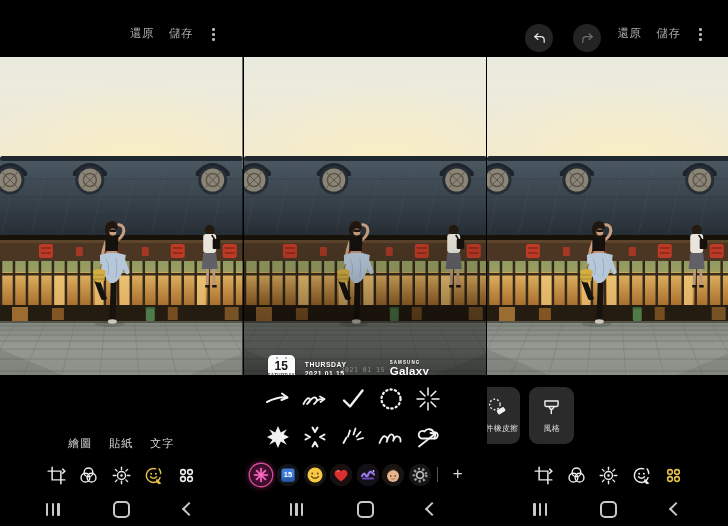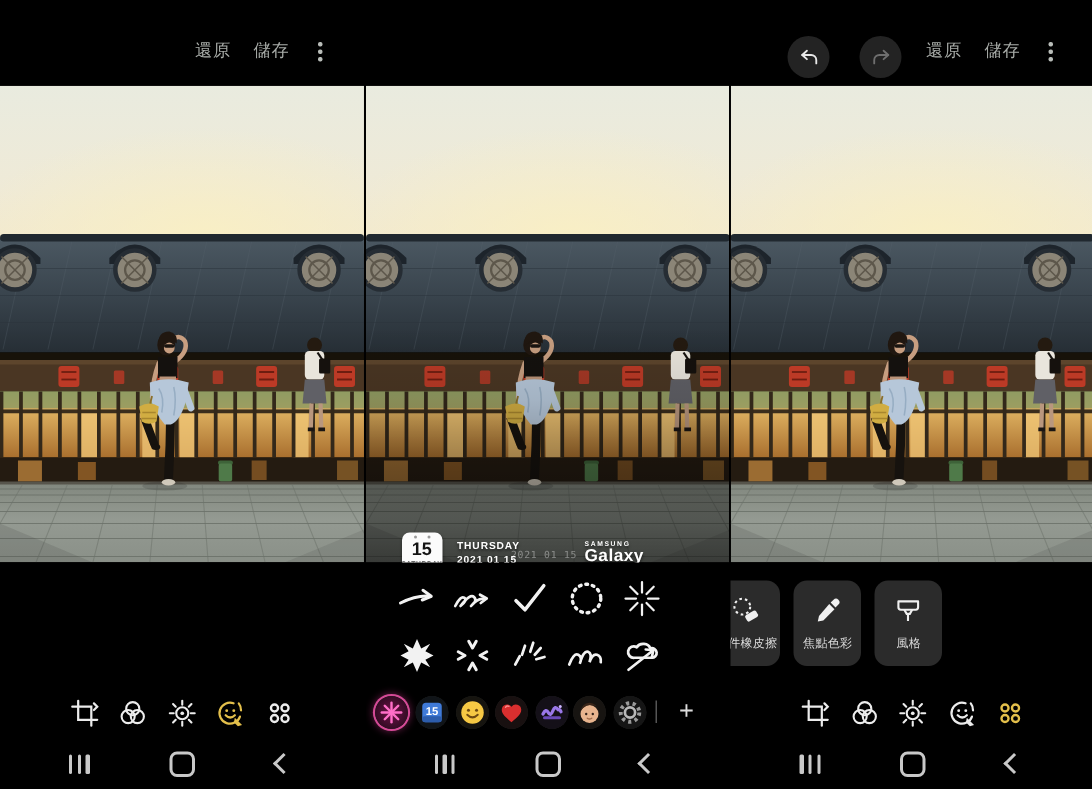--- a/index.html
+++ b/index.html
@@ -444,20 +444,25 @@
             <i></i>
             <i></i>
           </span>
       </div>
     </div>
     <div class="photo">
       <svg preserveAspectRatio="none" viewBox="0 0 243 318">
           <use href="#photoScene"></use>
         </svg>
     </div>
+    <div class="tabs">
+      <span class="tab">繪圖</span>
+      <span class="tab">貼紙</span>
+      <span class="tab">文字</span>
+    </div>
     <div class="toolrow">
       <span class="ticon">
           <svg>
             <use href="#ic-transform"></use>
           </svg>
         </span>
       <span class="ticon">
           <svg>
             <use href="#ic-filters"></use>
           </svg>
@@ -666,26 +671,20 @@
 
     <div class="cards">
       <div class="card">
         <svg>
             <use href="#t-eraser"></use>
           </svg>
         <span class="clabel">物件橡皮擦</span>
       </div>
       <div class="card">
         <svg>
-            <use href="#t-eyedropper"></use>
-          </svg>
-        <span class="clabel">焦點色彩</span>
-      </div>
-      <div class="card">
-        <svg>
             <use href="#t-style"></use>
           </svg>
         <span class="clabel">風格</span>
       </div>
     </div>
 
     <div class="toolrow">
       <span class="ticon">
           <svg>
             <use href="#ic-transform"></use>

